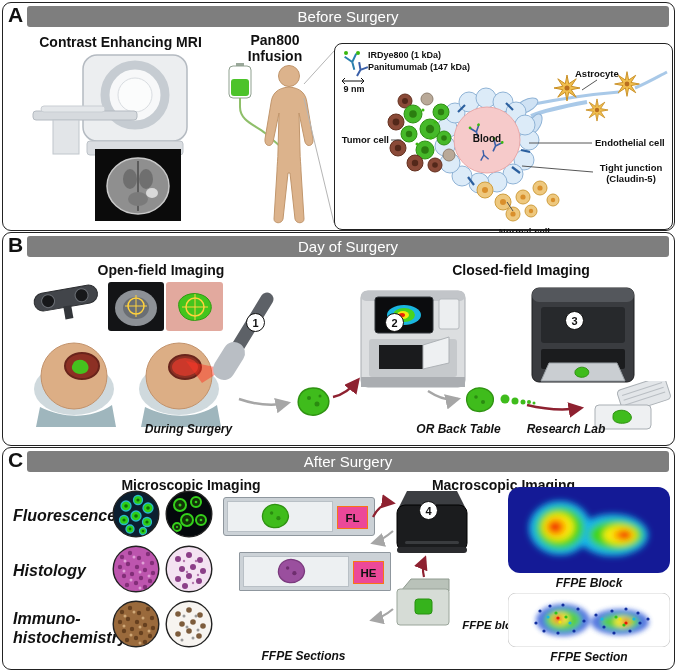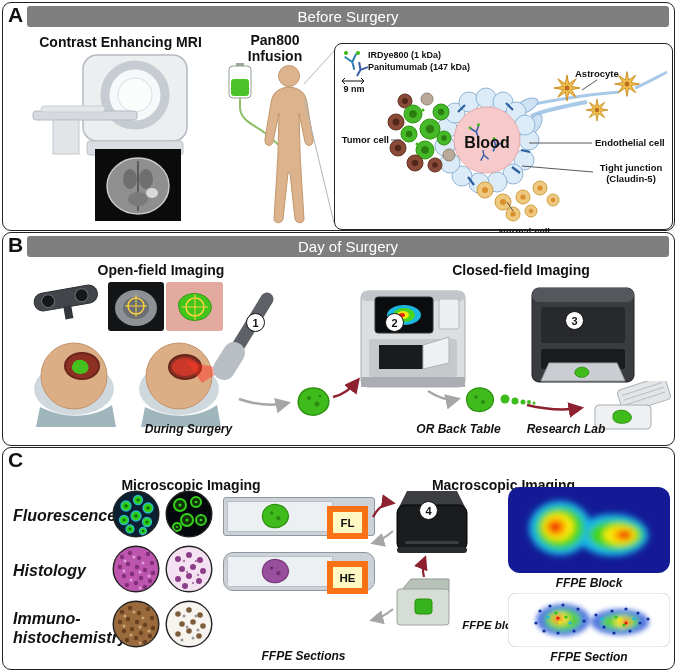--- a/index.html
+++ b/index.html
@@ -9,21 +9,21 @@
   .panel{position:absolute;left:2px;width:671px;border:1.6px solid #222;border-radius:9px;background:#fff}
   .hdr{position:absolute;left:24px;width:642px;top:3px;height:21px;background:#7e7e7e;color:#fff;
        font-weight:400;font-size:15px;line-height:21px;text-align:center;border-radius:3px}
   .plt{position:absolute;left:5px;top:0;font-size:21px;font-weight:700}
   .lbl{position:absolute;font-weight:700;font-size:14px;text-align:center}
   .pre{white-space:pre-line}
   .ins{position:absolute;font-size:9px;font-weight:700;line-height:1.2}
   .badge{position:absolute;width:17px;height:17px;border-radius:50%;background:#fff;border:1.6px solid #111;
          font-weight:700;font-size:11px;display:flex;align-items:center;justify-content:center;z-index:6}
   .rowlbl{position:absolute;left:10px;width:104px;text-align:left;font-weight:700;font-style:italic;font-size:16px;line-height:1.2}
-  .tag{position:absolute;right:6px;top:8px;width:29px;height:21px;background:#fef9c3;border:6px solid #f97316;
+  .tag{position:absolute;right:6px;top:8px;width:29px;height:21px;background:#ec4899;border:1px solid #f97316;
        display:flex;align-items:center;justify-content:center;font-weight:700;font-size:11.5px}
   .itlbl{position:absolute;font-weight:700;font-style:italic;font-size:12px;text-align:center}
   svg{display:block}
 </style>
 </head>
 <body>
 
 <div class="fig">
 
   <div class="panel" style="top:2px;height:227px">
@@ -201,21 +201,21 @@
           <line x1="257" y1="99" x2="194" y2="99"></line>
           <line x1="258" y1="128" x2="187" y2="122"></line>
           <line x1="262" y1="36" x2="247" y2="46"></line>
           <line x1="178" y1="167" x2="172" y2="158"></line>
         </g>
       </svg>
       <div class="ins" style="left:33px;top:6px">IRDye800 (1 kDa)</div>
       <div class="ins" style="left:33px;top:18px">Panitumumab (147 kDa)</div>
       <div class="ins" style="left:2px;top:40px;width:34px;text-align:center">9 nm</div>
       <div class="ins" style="left:240px;top:24px;font-size:9.5px">Astrocyte</div>
-      <div class="ins" style="left:122px;top:89px;width:60px;text-align:center;font-size:16px">Blood</div>
+      <div class="ins" style="left:122px;top:89px;width:60px;text-align:center;font-size:10px">Blood</div>
       <div class="ins" style="left:0;top:90px;width:54px;text-align:right;font-size:9.5px">Tumor cell</div>
       <div class="ins" style="left:260px;top:93px;font-size:9.5px">Endothelial cell</div>
       <div class="ins pre" style="left:258px;top:118px;width:76px;text-align:center;font-size:9.5px">Tight junction
 (Claudin-5)</div>
       <div class="ins" style="left:145px;top:182px;width:70px;text-align:right;font-size:9.5px">Normal cell</div>
     </div>
   </div>
 
   <div class="panel" style="top:232px;height:212px">
     <div class="plt">B</div>
@@ -338,20 +338,21 @@
       </defs>
       <path d="M236,166 Q262,175 285,170" fill="none" stroke="#a6a6a6" stroke-width="2.4" marker-end="url(#mBg)"></path>
       <path d="M330,164 Q344,161 355,147" fill="none" stroke="#8e2130" stroke-width="2.4" marker-end="url(#mBr)"></path>
       <path d="M425,158 Q442,169 455,166" fill="none" stroke="#a6a6a6" stroke-width="2.4" marker-end="url(#mBg)"></path>
       <path d="M524,172 Q553,179 578,175" fill="none" stroke="#8e2130" stroke-width="2.4" marker-end="url(#mBr)"></path>
     </svg>
   </div>
 
   <div class="panel" style="top:447px;height:221px">
     <div class="plt">C</div>
+    <div class="hdr">After Surgery</div>
 
     <div class="lbl" style="left:93px;top:29px;width:190px">Microscopic Imaging</div>
     <div class="lbl" style="left:403px;top:29px;width:195px">Macroscopic Imaging</div>
 
     <div class="rowlbl" style="top:58px">Fluorescence</div>
     <div class="rowlbl" style="top:113px">Histology</div>
     <div class="rowlbl pre" style="top:161px">Immuno-
 histochemistry</div>
 
     <svg class="abs" style="left:109px;top:42px" width="48" height="48">
@@ -486,21 +487,21 @@
         <g fill="#b678b0">
           <circle cx="19" cy="16" r="1.2"></circle>
             <circle cx="31" cy="16" r="1.2"></circle>
             <circle cx="22" cy="27" r="1.2"></circle>
           <circle cx="33" cy="30" r="1.2"></circle>
             <circle cx="28" cy="38" r="1.2"></circle>
         </g>
       </g>
       <circle cx="24" cy="24" r="22.8" fill="none" stroke="#222" stroke-width="1.4"></circle>
     </svg>
-    <div class="abs" style="left:220px;top:104px;width:150px;height:37px;background:#ccd2d7;border:1px solid #8f979e;border-radius:10px">
+    <div class="abs" style="left:236px;top:104px;width:150px;height:37px;background:#ccd2d7;border:1px solid #8f979e;border-radius:1px">
       <div class="abs" style="left:3px;top:3px;width:104px;height:29px;background:#edf0f2;border:1px solid #b9c0c6">
         <svg width="102" height="27">
           <g transform="translate(30,0) scale(0.85)">
             <path d="M12,5 C19,1 29,3 33,9 C38,15 36,23 30,27 C23,32 13,31 8,25 C3,19 5,9 12,5 Z" fill="#9a4f9e" stroke="#7b3a7e" stroke-width="1.5"></path>
             <circle cx="16" cy="13" r="2" fill="#6e2e6e"></circle>
               <circle cx="24" cy="19" r="2.5" fill="#6e2e6e"></circle>
           </g>
         </svg>
       </div>
       <div class="tag">HE</div>

